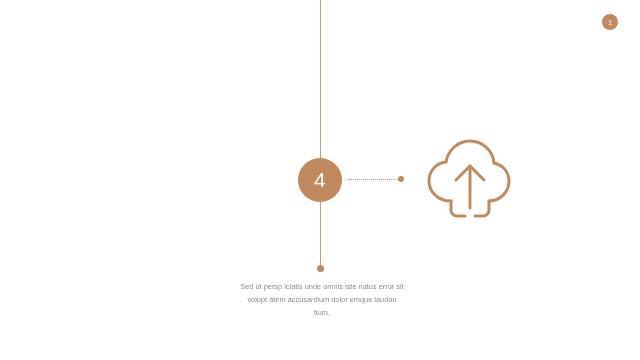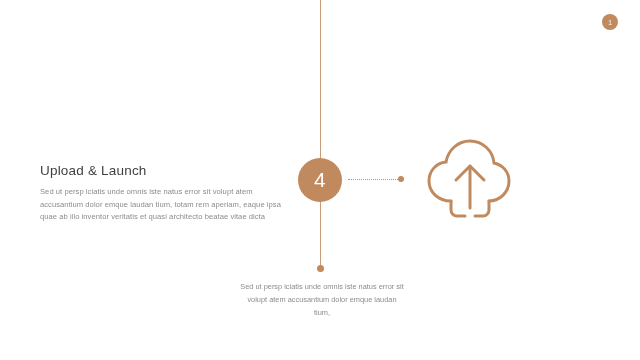--- a/index.html
+++ b/index.html
@@ -150,24 +150,20 @@
   <div class="timeline-line"></div>
   <div class="timeline-dot-bottom"></div>
 
   <div class="step-badge">
     <span>4</span>
   </div>
 
   <div class="connector"></div>
   <div class="connector-dot"></div>
 
-  <div class="left-block">
-    <h2 class="left-title">Upload &amp; Launch</h2>
-    <p class="left-body">Sed ut persp iciatis unde omnis iste natus error sit volupt atem accusantium dolor emque laudan tium, totam rem aperiam, eaque ipsa quae ab illo inventor veritatis et quasi architecto beatae vitae dicta</p>
-  </div>
 
   <div class="bottom-block">
     <p class="bottom-body">Sed ut persp iciatis unde omnis iste natus error sit volupt atem accusantium dolor emque laudan tium,</p>
   </div>
 
   <div class="cloud-icon">
     <svg width="94" height="86" viewBox="0 0 94 86" fill="none" xmlns="http://www.w3.org/2000/svg">
       <path d="M31 65 C18 65 9 56 9 45 C9 35 16 27 26 26 C28 14 38 5 50 5 C63 5 73 15 74 27 C83 29 89 36 89 45 C89 56 80 65 69 65" stroke="#c08a5e" stroke-width="3" stroke-linecap="round" fill="none"></path>
       <path d="M31 65 L31 74 A6 6 0 0 0 37 80 L45 80" stroke="#c08a5e" stroke-width="3" stroke-linecap="round" fill="none"></path>
       <path d="M69 65 L69 74 A6 6 0 0 1 63 80 L55 80" stroke="#c08a5e" stroke-width="3" stroke-linecap="round" fill="none"></path>

